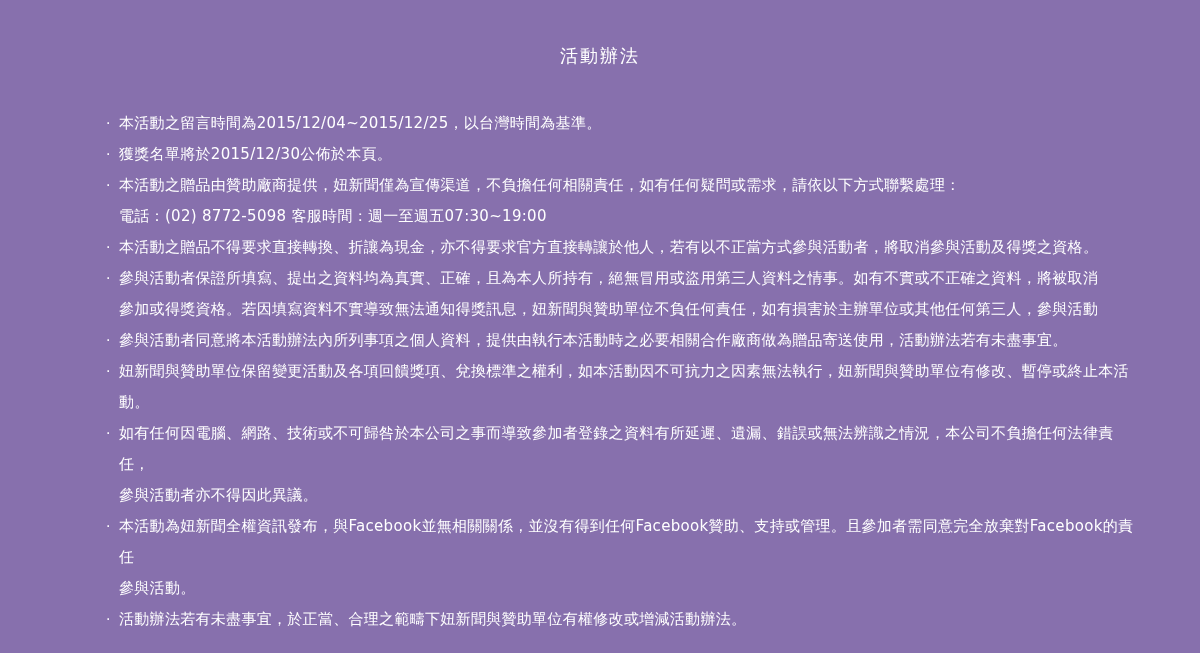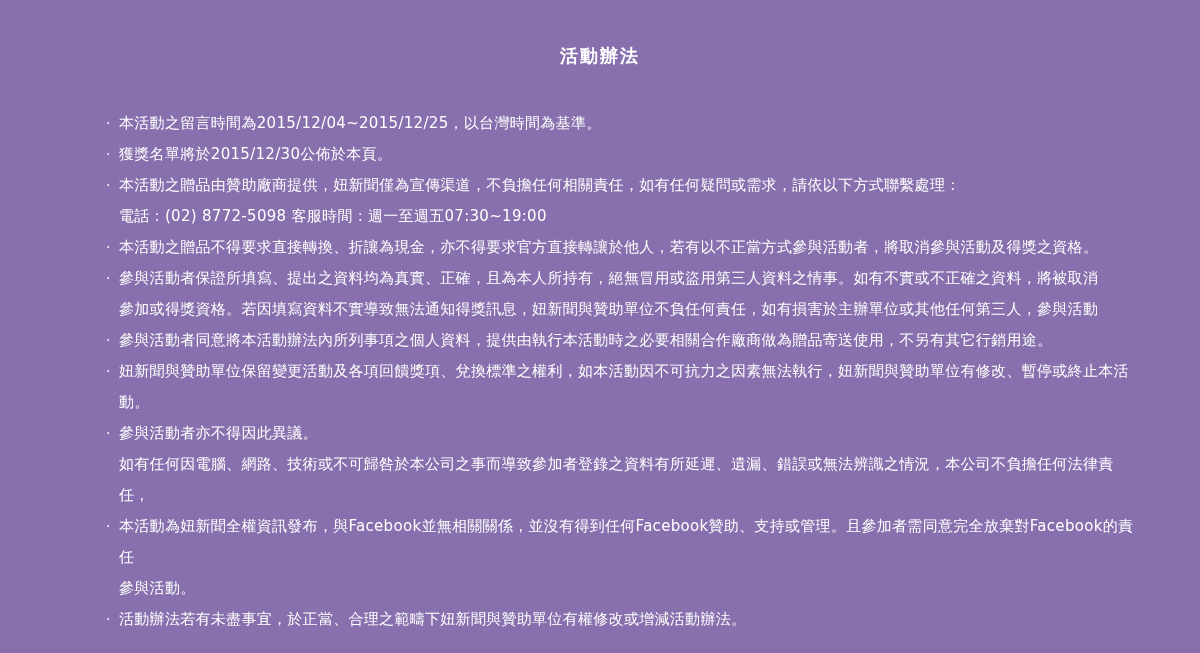--- a/index.html
+++ b/index.html
@@ -17,21 +17,21 @@
   }
   .page {
     width: 1200px;
     height: 653px;
     box-sizing: border-box;
     padding-top: 44px;
   }
   .page-title {
     text-align: center;
     font-size: 18px;
-    font-weight: bold;
+    font-weight: normal;
     letter-spacing: 2px;
     color: #FFFFFF;
     margin: 0 0 40px 0;
   }
   .rules-list {
     box-sizing: border-box;
     padding-left: 106px;
     padding-right: 60px;
     font-size: 15px;
     line-height: 31px;
@@ -94,36 +94,36 @@
         <span class="rule-bullet">‧</span>
         <div class="rule-lines">
           <div class="rule-line">參與活動者保證所填寫、提出之資料均為真實、正確，且為本人所持有，絕無冒用或盜用第三人資料之情事。如有不實或不正確之資料，將被取消</div>
           <div class="rule-line">參加或得獎資格。若因填寫資料不實導致無法通知得獎訊息，妞新聞與贊助單位不負任何責任，如有損害於主辦單位或其他任何第三人，參與活動</div>
         </div>
       </div>
 
       <div class="rule-item">
         <span class="rule-bullet">‧</span>
         <div class="rule-lines">
-          <div class="rule-line">參與活動者同意將本活動辦法內所列事項之個人資料，提供由執行本活動時之必要相關合作廠商做為贈品寄送使用，不另有其它行銷用途。</div>
+          <div class="rule-line">參與活動者同意將本活動辦法內所列事項之個人資料，提供由執行本活動時之必要相關合作廠商做為贈品寄送使用，活動辦法若有未盡事宜。</div>
         </div>
       </div>
 
       <div class="rule-item">
         <span class="rule-bullet">‧</span>
         <div class="rule-lines">
           <div class="rule-line">妞新聞與贊助單位保留變更活動及各項回饋獎項、兌換標準之權利，如本活動因不可抗力之因素無法執行，妞新聞與贊助單位有修改、暫停或終止本活動。</div>
         </div>
       </div>
 
       <div class="rule-item">
         <span class="rule-bullet">‧</span>
         <div class="rule-lines">
+          <div class="rule-line">如有任何因電腦、網路、技術或不可歸咎於本公司之事而導致參加者登錄之資料有所延遲、遺漏、錯誤或無法辨識之情況，本公司不負擔任何法律責任，</div>
           <div class="rule-line">參與活動者亦不得因此異議。</div>
-          <div class="rule-line">如有任何因電腦、網路、技術或不可歸咎於本公司之事而導致參加者登錄之資料有所延遲、遺漏、錯誤或無法辨識之情況，本公司不負擔任何法律責任，</div>
         </div>
       </div>
 
       <div class="rule-item">
         <span class="rule-bullet">‧</span>
         <div class="rule-lines">
           <div class="rule-line">本活動為妞新聞全權資訊發布，與Facebook並無相關關係，並沒有得到任何Facebook贊助、支持或管理。且參加者需同意完全放棄對Facebook的責任</div>
           <div class="rule-line">參與活動。</div>
         </div>
       </div>

